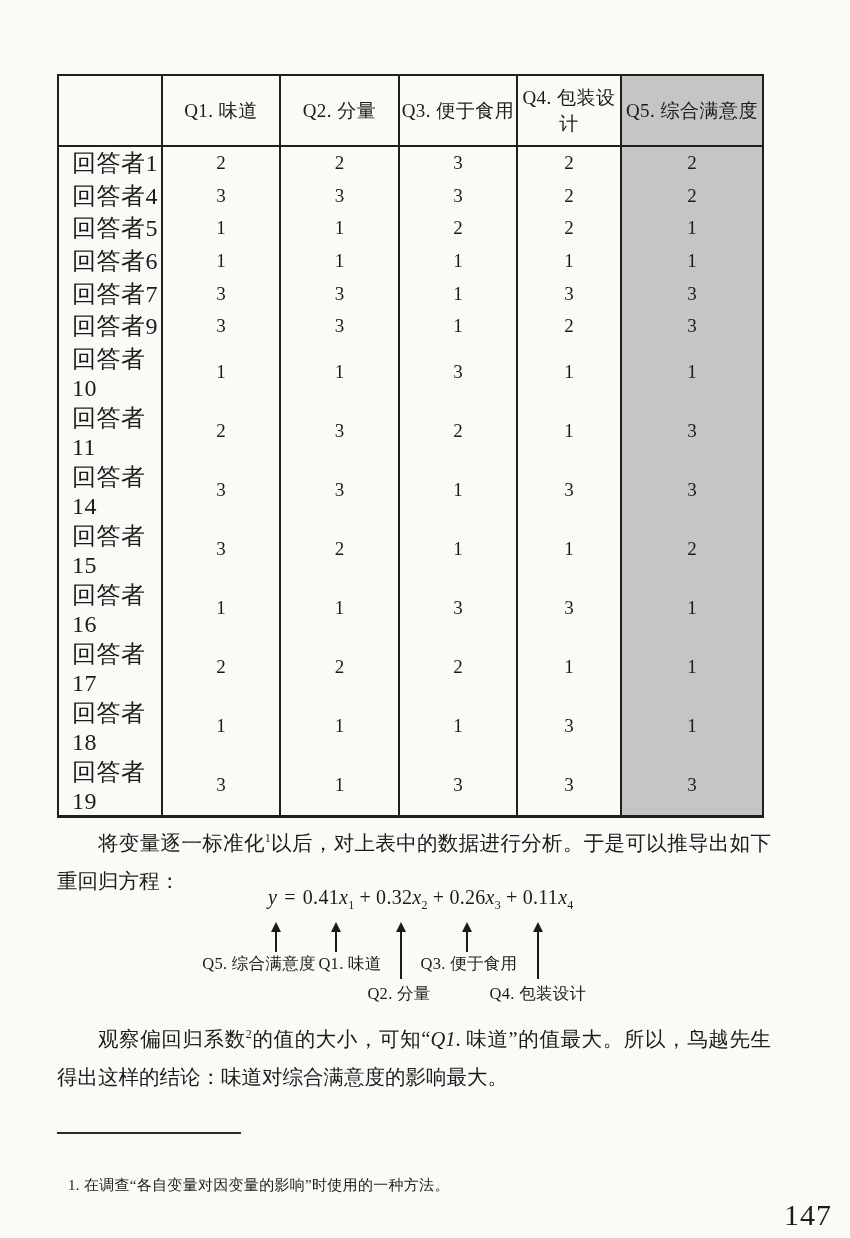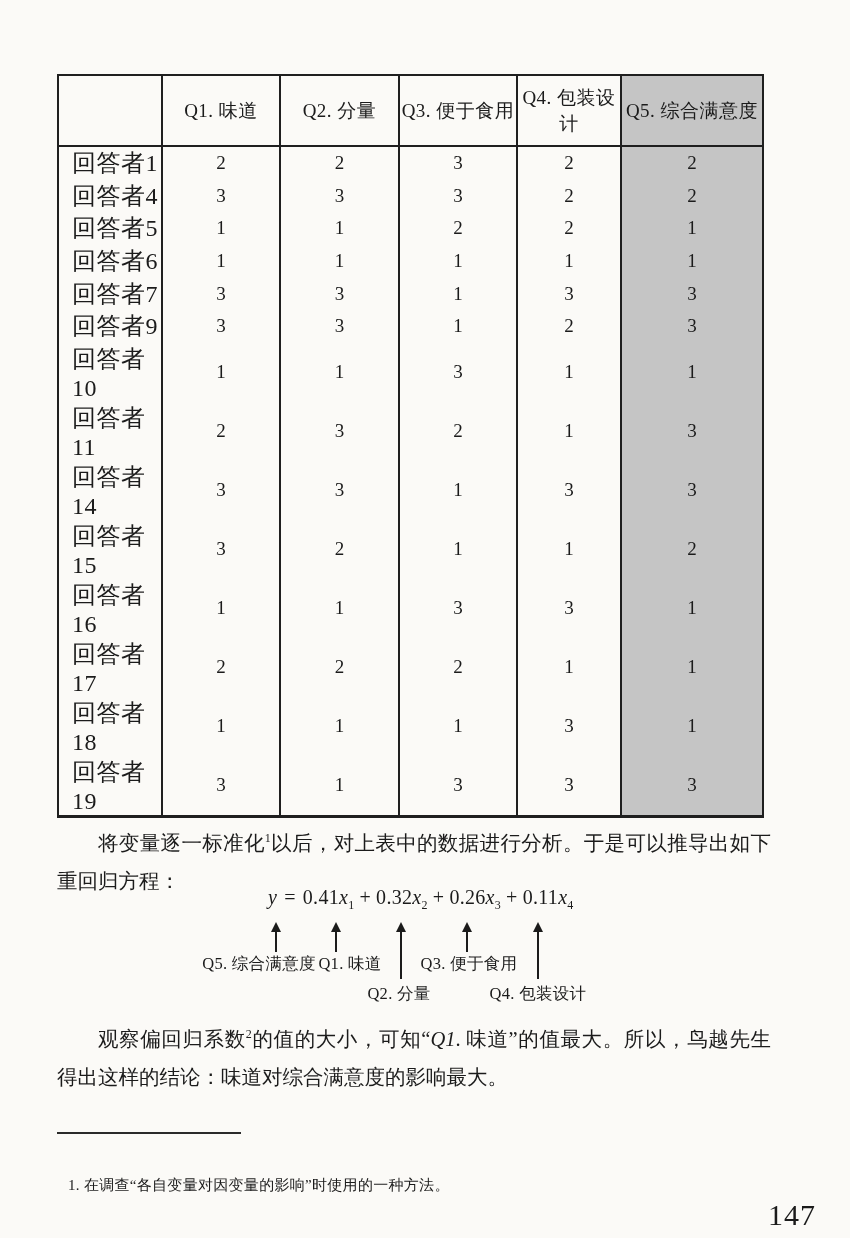--- a/index.html
+++ b/index.html
@@ -95,21 +95,21 @@
     position:absolute;left:57px;top:1132px;width:184px;height:2px;
     background:#2a2a2a;
   }
   .fns{
     position:absolute;left:68px;top:1172px;width:720px;
     font-size:15px;line-height:26px;letter-spacing:0.3px;
   }
 
   
   .pageno{
-    position:absolute;left:768px;top:1198px;
+    position:absolute;left:784px;top:1198px;
     font-size:30px;letter-spacing:1px;text-align:right;
   }
 </style>
 </head>
 <body>
 
 <div class="page">
 
   <table class="survey">
     <colgroup>

